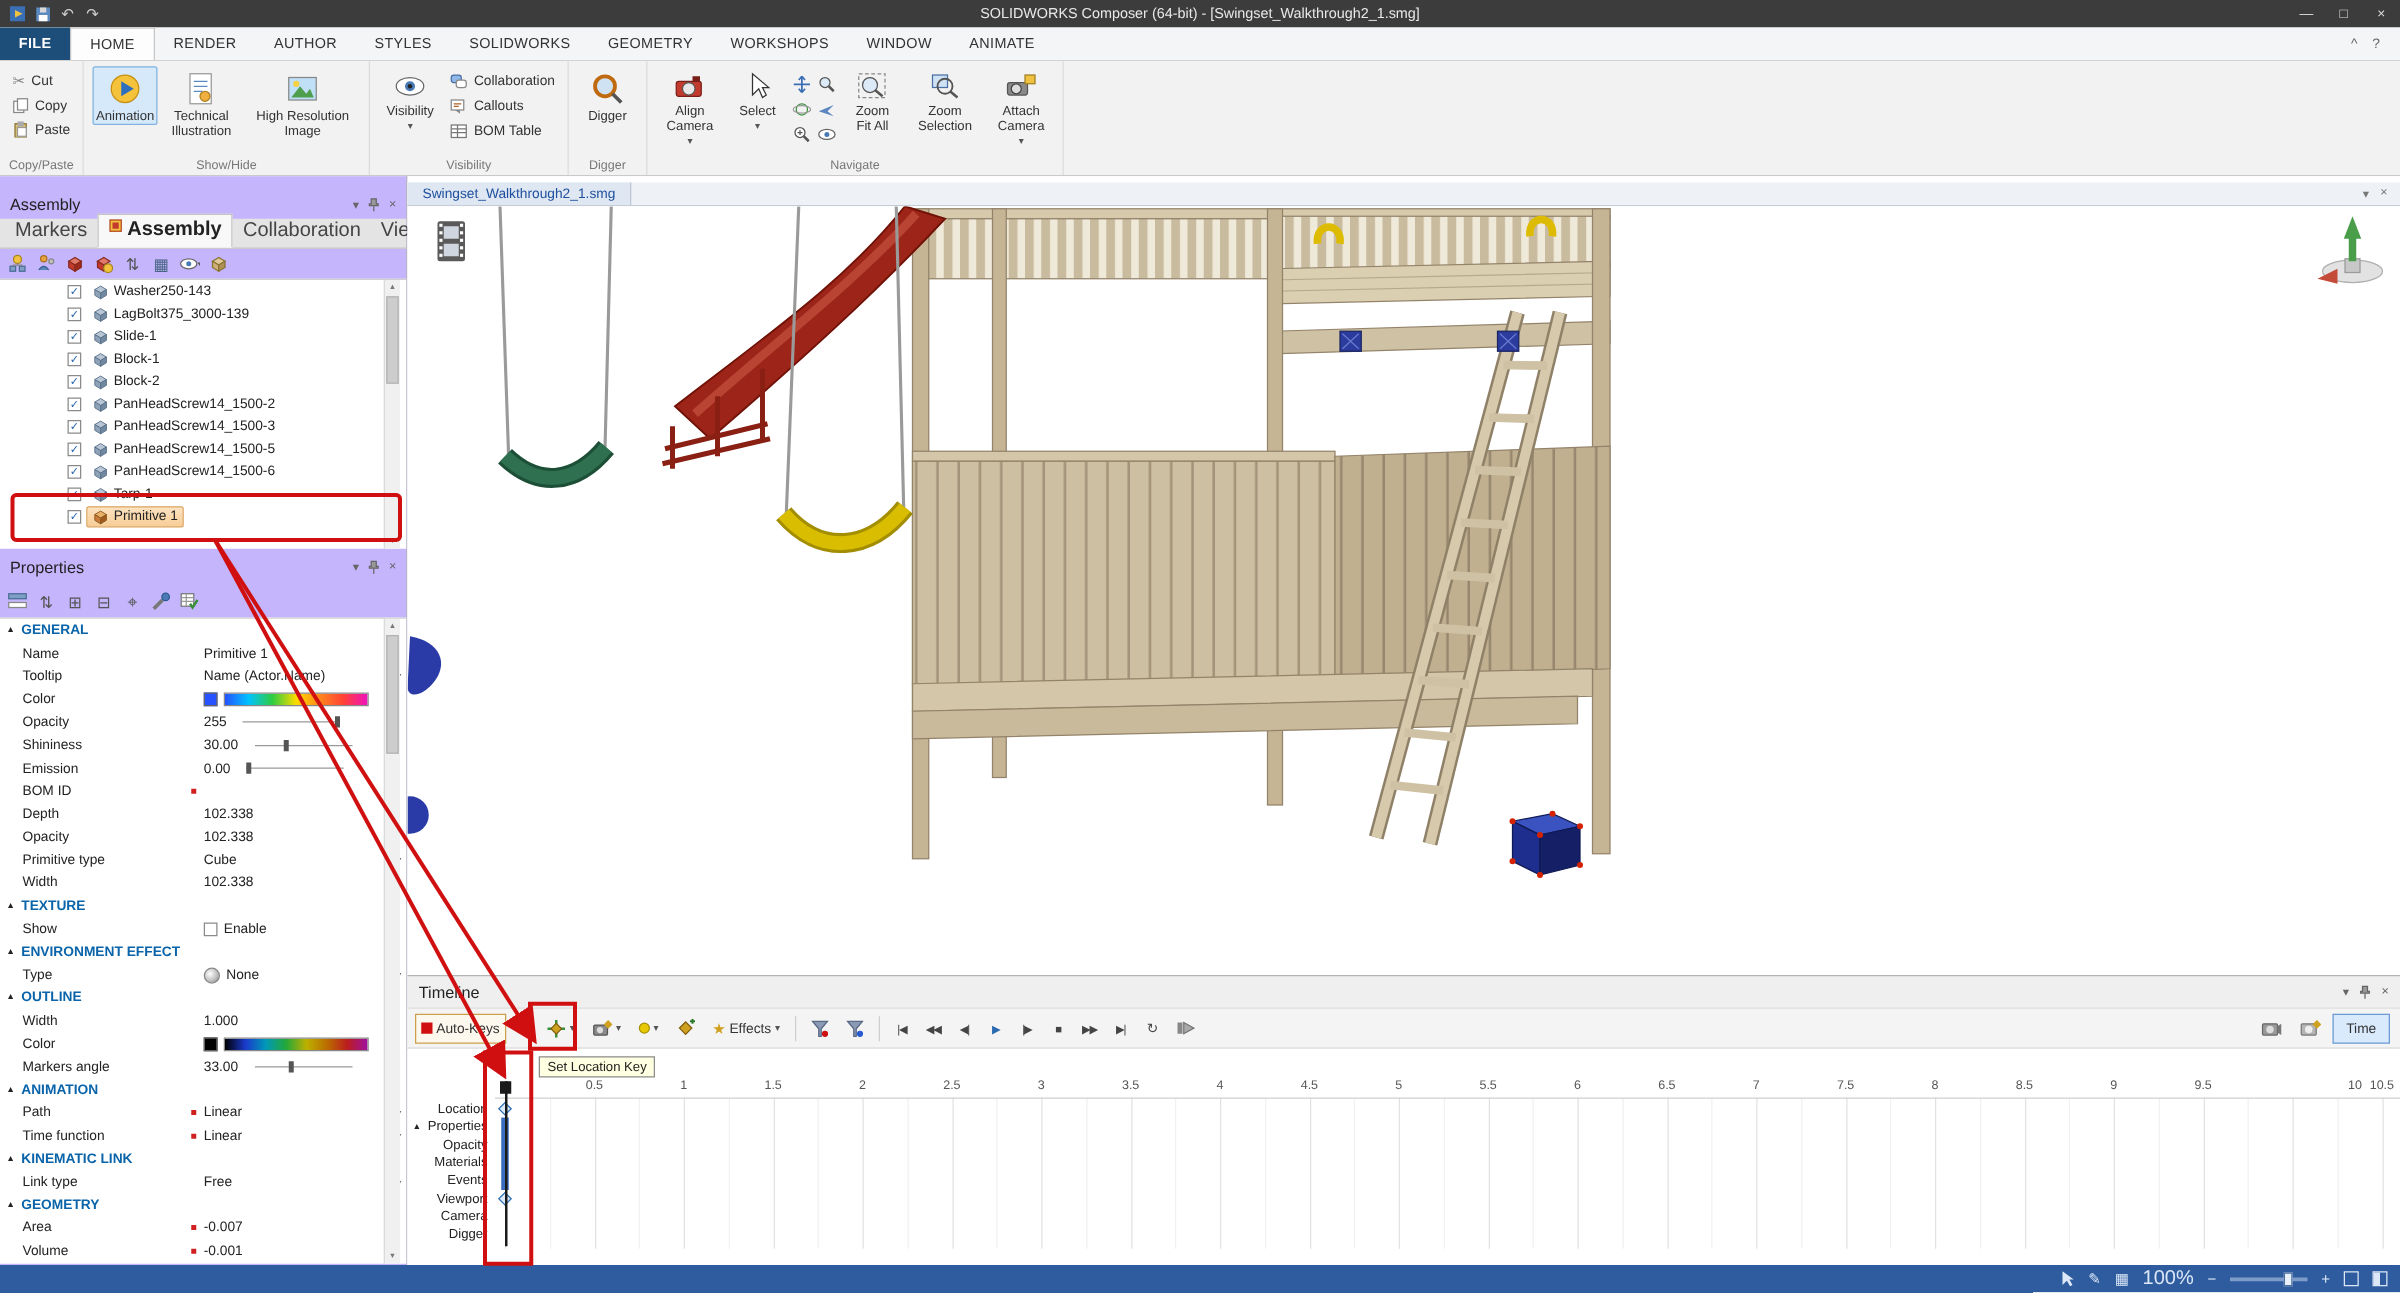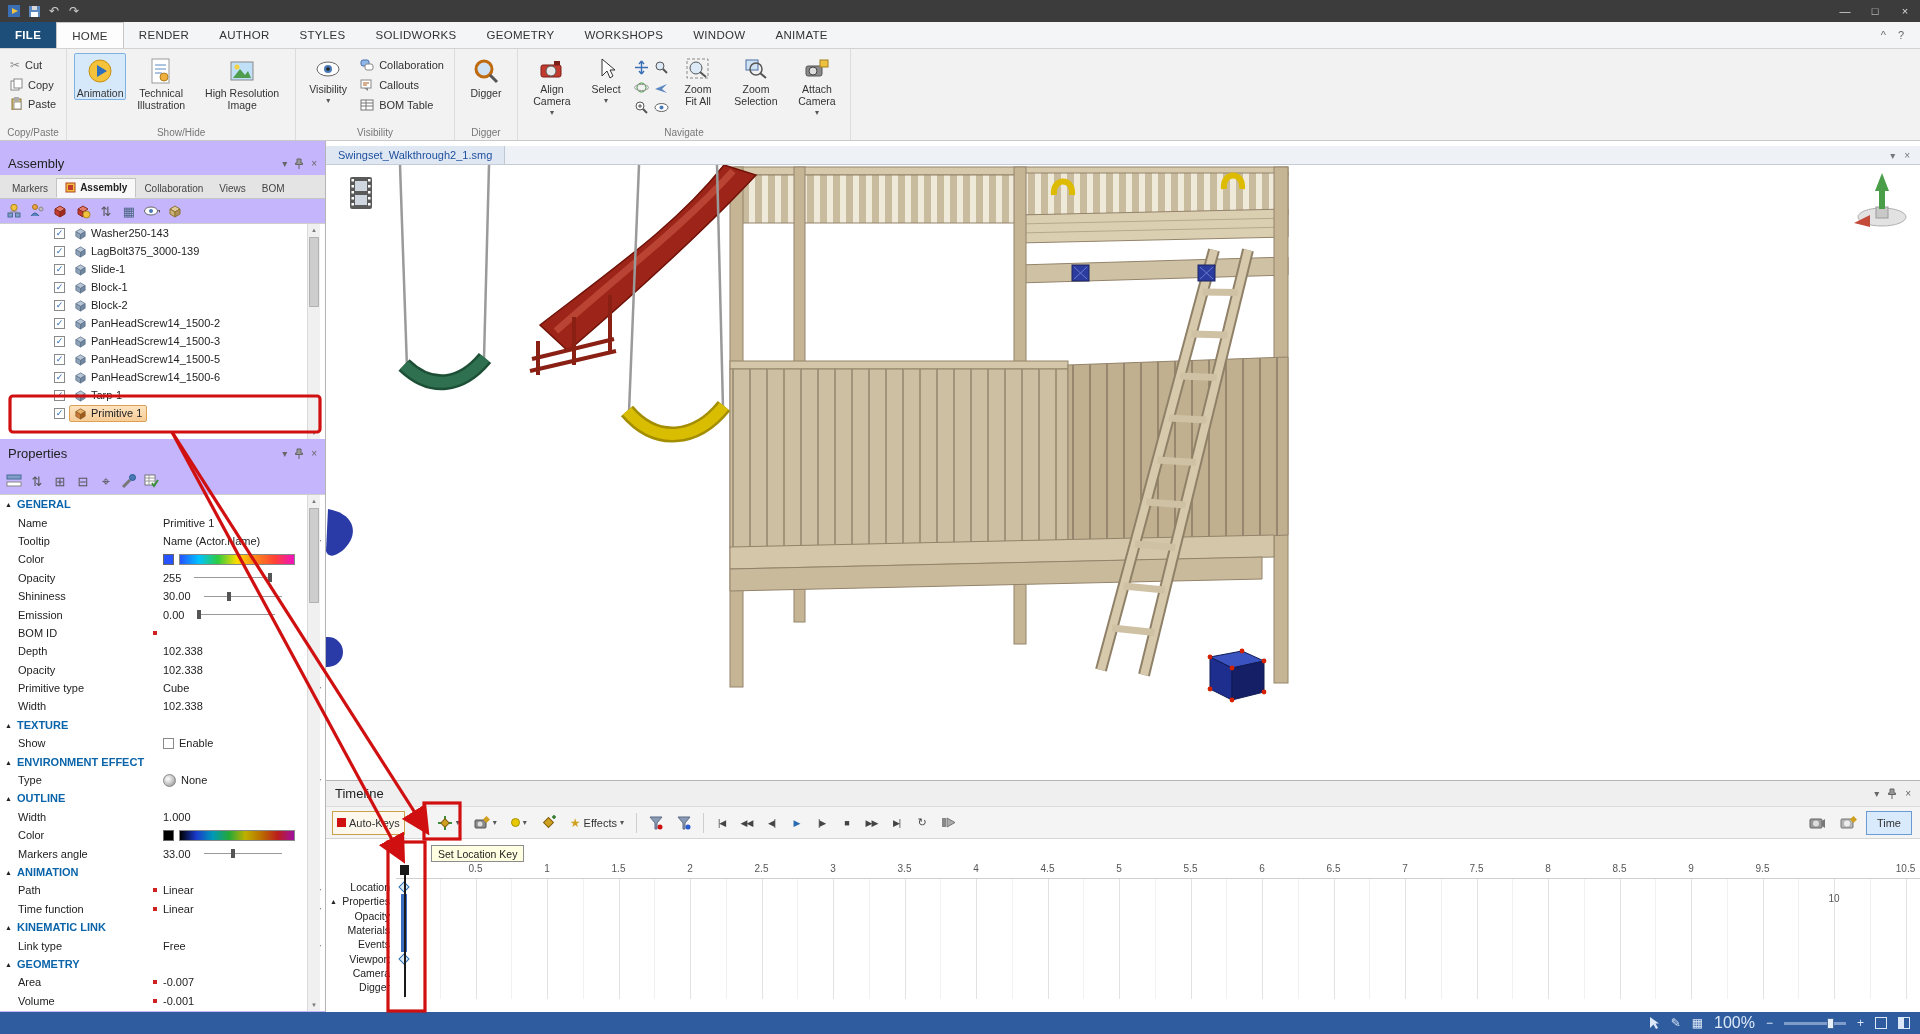--- a/index.html
+++ b/index.html
@@ -32,21 +32,21 @@
 .bigbtn.active{background:#d6e9fb;border:1px solid #7fb2e0;border-radius:2px}
 .caret{font-size:8px;color:#555;line-height:1}
 .navgrid{display:grid;grid-template-columns:18px 18px;grid-auto-rows:18px;gap:2px;padding-top:5px}
 .navgrid .ni{display:flex;align-items:center;justify-content:center}
 
 
 #leftcol{position:absolute;left:0;top:141px;width:326px;height:871px;background:#c4b5fd;border-right:1px solid #b5b5b5}
 .phead{position:absolute;left:0;width:100%;height:23px;display:flex;align-items:center;padding:0 8px;color:#222;font-size:13px}
 .phead .hicons{margin-left:auto;display:flex;align-items:center;gap:7px;color:#666;font-size:10px}
 .atabs{position:absolute;left:0;width:100%;height:24px;display:flex;align-items:flex-end;background:#e4e4e4;border-bottom:1px solid #c4c4c4;padding-left:4px}
-.atab{padding:3px 8px 4px 8px;font-size:10px;color:#444;display:flex;align-items:flex-end;gap:4px}
+.atab{padding:3px 8px 4px 8px;font-size:16px;color:#444;display:flex;align-items:flex-start;gap:4px}
 .atab.active{background:#f8f8f8;border:1px solid #c4c4c4;border-bottom:1px solid #f8f8f8;font-weight:bold;color:#222}
 .ptoolbar{position:absolute;left:0;width:100%;display:flex;align-items:center;gap:7px;padding:0 6px}
 .ti{width:16px;height:16px;display:inline-flex;align-items:center;justify-content:center}
 .tglyph{font-size:13px;color:#4a6584;line-height:1}
 
 #asm-tree{position:absolute;left:0;top:82px;width:100%;height:216px;background:#fff;border-top:1px solid #cfcfcf}
 .trow{height:18px;display:flex;align-items:center;padding-left:54px}
 .cb{width:11px;height:11px;border:1px solid #8a8a8a;background:#fff;font-size:9px;color:#2a6ab0;display:flex;align-items:center;justify-content:center;line-height:1;flex:none}
 .selwrap{display:flex;align-items:center;gap:4px;padding:1px 4px;border:1px solid transparent;margin-left:4px;white-space:nowrap}
 .trow.sel .selwrap{background:linear-gradient(#fce3c0,#f7cd97);border:1px solid #dca055;border-radius:2px}
@@ -135,20 +135,21 @@
     </span>
     <span class="tb-ic">
       <svg width="13" height="13">
           <rect x="1" y="1" width="11" height="11" fill="#5a8ac0"></rect>
           <rect x="4" y="1" width="5" height="4" fill="#d8d8d8"></rect>
           <rect x="3" y="7" width="7" height="5" fill="#fff"></rect>
         </svg>
     </span>
     <span class="tb-ic">↶</span>
     <span class="tb-ic">↷</span>
+    <span id="tb-title">SOLIDWORKS Composer (64-bit) - [Swingset_Walkthrough2_1.smg]</span>
     <div id="tb-controls">
       <span class="winbtn">—</span>
       <span class="winbtn">□</span>
       <span class="winbtn">×</span>
     </div>
   </div>
 
   <div id="menubar">
     <span class="mtab file">FILE</span>
     <span class="mtab active">HOME</span>
@@ -1130,21 +1131,21 @@
               <span class="rlabel" style="left: 703px;">5</span>
               <span class="rlabel" style="left: 774.5px;">5.5</span>
               <span class="rlabel" style="left: 846px;">6</span>
               <span class="rlabel" style="left: 917.5px;">6.5</span>
               <span class="rlabel" style="left: 989px;">7</span>
               <span class="rlabel" style="left: 1060.5px;">7.5</span>
               <span class="rlabel" style="left: 1132px;">8</span>
               <span class="rlabel" style="left: 1203.5px;">8.5</span>
               <span class="rlabel" style="left: 1275px;">9</span>
               <span class="rlabel" style="left: 1346.5px;">9.5</span>
-              <span class="rlabel" style="left: 1418px; margin-top: 30px;">10</span>
+              <span class="rlabel" style="left: 1468px;">10</span>
               <span class="rlabel" style="left: 1489.5px;">10.5</span>
             </div>
           <div id="keybar"></div>
           <div class="keydiamond" style="left:4px;top:44px"></div>
           <div class="keydiamond" style="left:4px;top:116px"></div>
           <div id="cursor-line"></div>
           <div id="cursor-handle"></div>
         </div>
       </div>
     </div>

